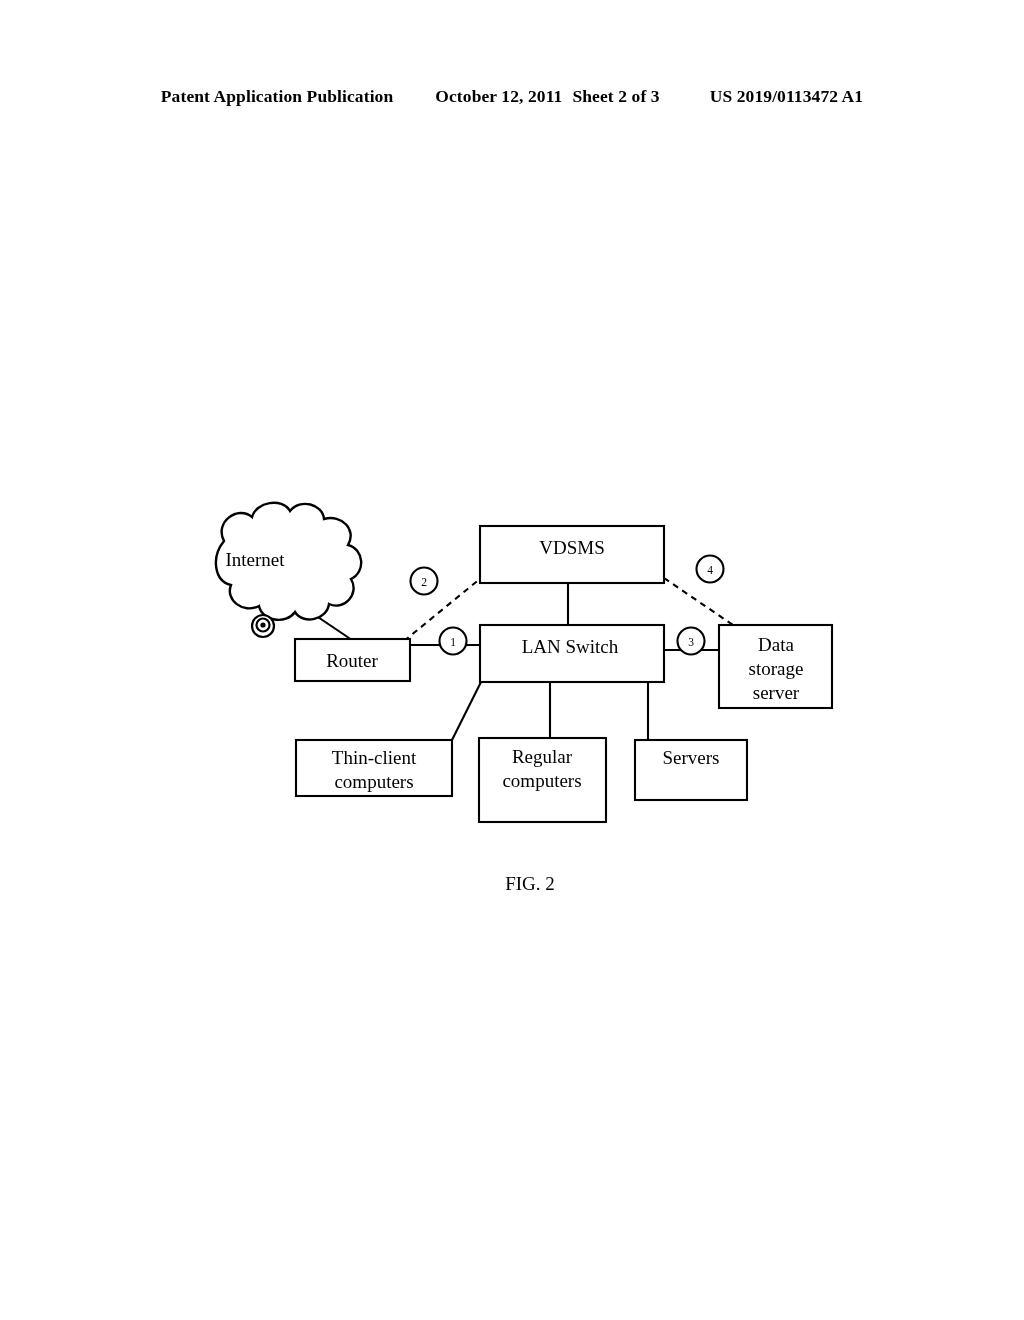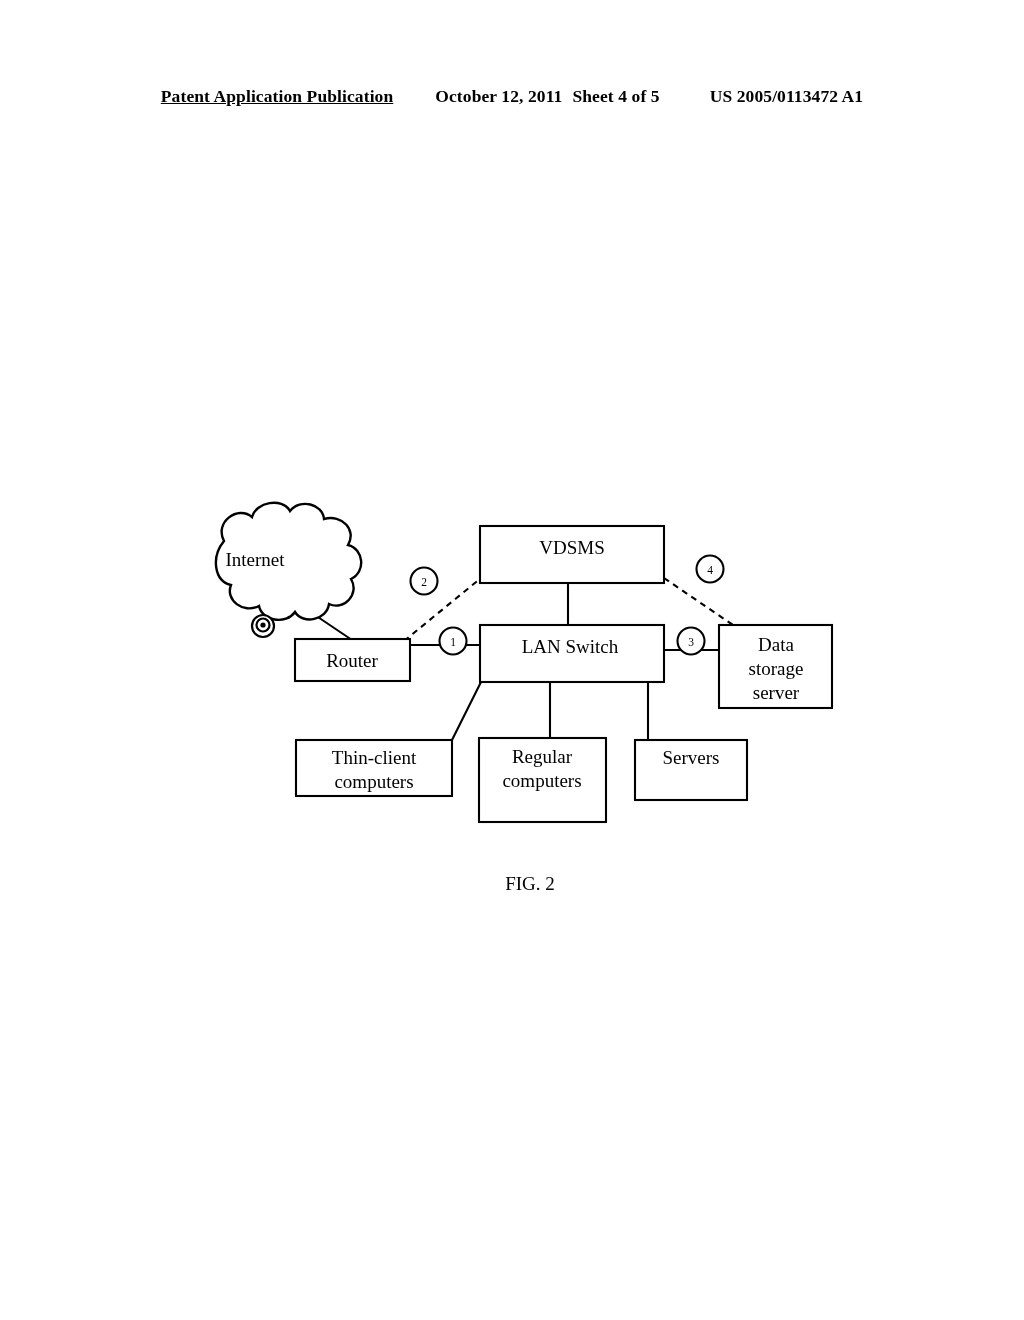--- a/index.html
+++ b/index.html
@@ -23,21 +23,21 @@
     top: 86px;
     width: 1024px;
     display: flex;
     justify-content: center;
     align-items: baseline;
     font-weight: bold;
     font-size: 17.5px;
     letter-spacing: 0.1px;
     white-space: pre;
   }
-  #page-header .hdr-pub      { margin-right: 42px; text-decoration: underline; }
+  #page-header .hdr-pub      { margin-right: 42px; }
   #page-header .hdr-date     { margin-right: 10px; }
   #page-header .hdr-sheet    { margin-right: 50px; }
   #page-header .hdr-patno    { }
 
   
   #figure {
     position: absolute;
     left: 0;
     top: 0;
     width: 1024px;
@@ -105,22 +105,22 @@
     fill: #000000;
     stroke: none;
   }
 </style>
 </head>
 <body>
 
 <div id="page-header">
   <span class="hdr-pub">Patent Application Publication</span>
   <span class="hdr-date">October 12, 2011</span>
-  <span class="hdr-sheet">Sheet 4 of 5</span>
-  <span class="hdr-patno">US 2005/0113472 A1</span>
+  <span class="hdr-sheet">Sheet 2 of 3</span>
+  <span class="hdr-patno">US 2019/0113472 A1</span>
 </div>
 
 <div id="figure">
   <svg viewBox="0 0 1024 1320" xmlns="http://www.w3.org/2000/svg">
 
     <line class="edge-solid" x1="303" y1="607" x2="352" y2="640"></line>
 
     <line class="edge-solid" x1="410" y1="645" x2="480" y2="645"></line>
 
     <line class="edge-dashed" x1="404" y1="641" x2="481" y2="578"></line>

